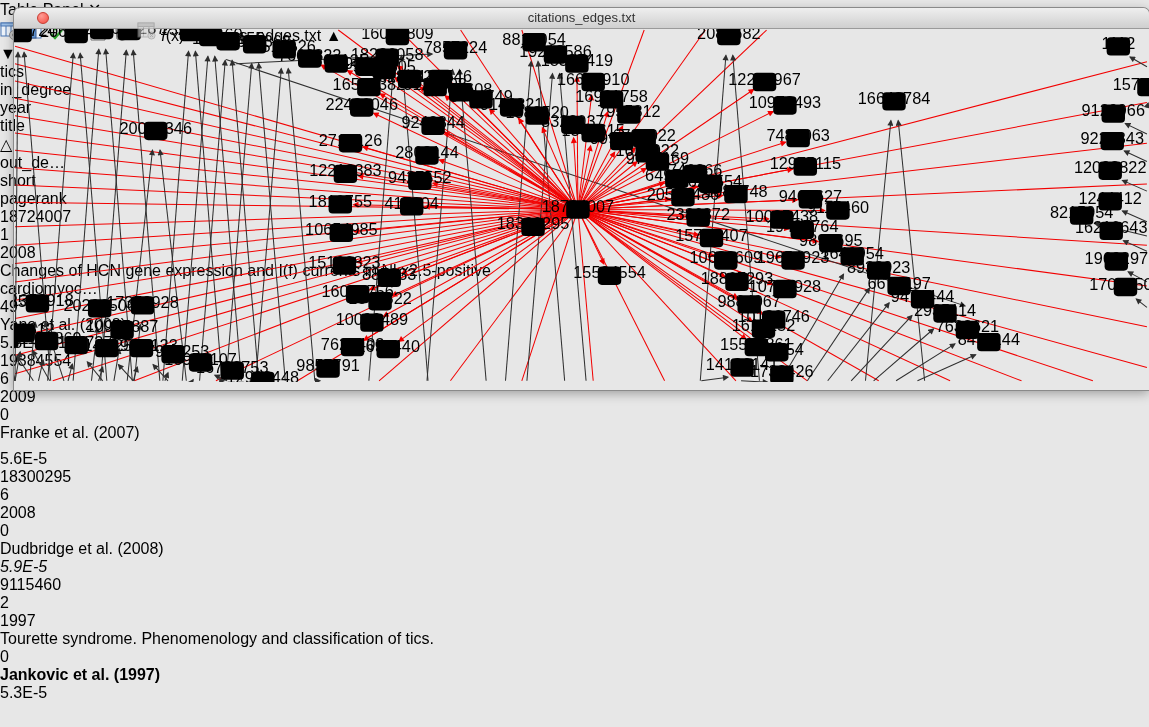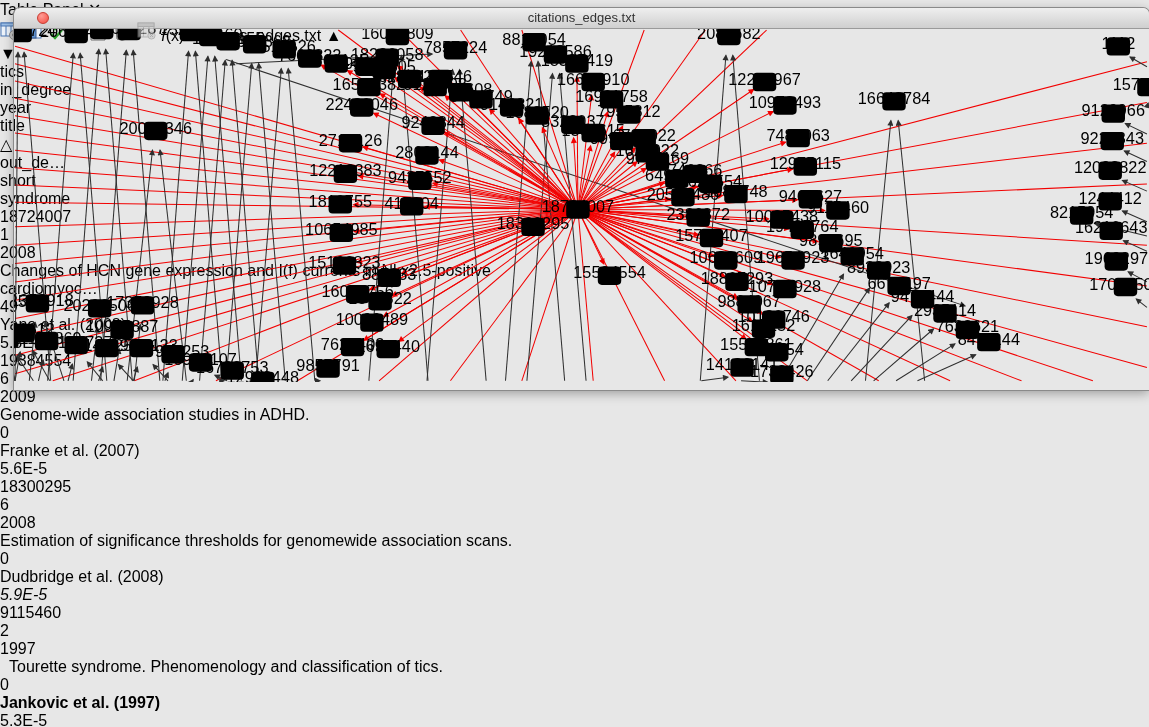--- a/index.html
+++ b/index.html
@@ -814,56 +814,54 @@
     </div>
 
     <div class="twrap">
       <div class="thead" id="thead">
           <div class="th thn" style="width: 88px; flex: 0 0 88px;">tics</div>
           <div class="th" style="width: 67px; flex: 0 0 67px;">in_degree</div>
           <div class="th" style="width: 75px; flex: 0 0 75px;">year</div>
           <div class="th" style="width: 520px; flex: 0 0 520px;">title</div>
           <div class="th" style="width: 66px; flex: 0 0 66px;">△ out_de…</div>
           <div class="th" style="width: 170px; flex: 0 0 170px;">short</div>
-          <div class="th" style="width: 95px; flex: 0 0 95px;">syndrome</div>
+          <div class="th" style="width: 95px; flex: 0 0 95px;">pagerank</div>
           <div class="th thf"></div>
         </div>
       <div class="tbody" id="tbody">
           <div class="tr">
             <div class="td" style="width: 88px; flex: 0 0 88px;">18724007</div>
             <div class="td" style="width: 67px; flex: 0 0 67px;">1</div>
             <div class="td" style="width: 75px; flex: 0 0 75px;">2008</div>
             <div class="td" style="width: 520px; flex: 0 0 520px;">Changes of HCN gene expression and I(f) currents in Nkx2.5-positive cardiomyoc…</div>
             <div class="td" style="width: 66px; flex: 0 0 66px;">49</div>
             <div class="td" style="width: 170px; flex: 0 0 170px;">Yano et al. (2008)</div>
             <div class="td" style="width: 95px; flex: 0 0 95px;">5.3E-5</div>
           </div>
           <div class="tr">
             <div class="td" style="width: 88px; flex: 0 0 88px;">19384554</div>
             <div class="td" style="width: 67px; flex: 0 0 67px;">6</div>
             <div class="td" style="width: 75px; flex: 0 0 75px;">2009</div>
-            <div class="td" style="width: 520px; flex: 0 0 520px;">Genome-wide association studies in ADHD.</div>
             <div class="td" style="width: 66px; flex: 0 0 66px;">0</div>
             <div class="td" style="width: 170px; flex: 0 0 170px;">Franke et al. (2007)</div>
-            <div class="td" style="width: 95px; flex: 0 0 95px;">5.6E-5</div>
+            <div class="td" style="width: 95px; flex: 0 0 95px; margin-top: 8px;">5.6E-5</div>
           </div>
           <div class="tr">
             <div class="td" style="width: 88px; flex: 0 0 88px;">18300295</div>
             <div class="td" style="width: 67px; flex: 0 0 67px;">6</div>
             <div class="td" style="width: 75px; flex: 0 0 75px;">2008</div>
-            <div class="td" style="width: 520px; flex: 0 0 520px;">Estimation of significance thresholds for genomewide association scans.</div>
             <div class="td" style="width: 66px; flex: 0 0 66px;">0</div>
             <div class="td" style="width: 170px; flex: 0 0 170px;">Dudbridge et al. (2008)</div>
             <div class="td" style="width: 95px; flex: 0 0 95px; font-style: italic;">5.9E-5</div>
           </div>
           <div class="tr">
             <div class="td" style="width: 88px; flex: 0 0 88px;">9115460</div>
             <div class="td" style="width: 67px; flex: 0 0 67px;">2</div>
             <div class="td" style="width: 75px; flex: 0 0 75px;">1997</div>
-            <div class="td" style="width: 520px; flex: 0 0 520px; padding-left: 9px;">Tourette syndrome. Phenomenology and classification of tics.</div>
+            <div class="td" style="width: 520px; flex: 0 0 520px;">Tourette syndrome. Phenomenology and classification of tics.</div>
             <div class="td" style="width: 66px; flex: 0 0 66px;">0</div>
             <div class="td" style="width: 170px; flex: 0 0 170px; font-weight: bold;">Jankovic et al. (1997)</div>
             <div class="td" style="width: 95px; flex: 0 0 95px;">5.3E-5</div>
           </div>
         </div>
       <div class="vscroll">
           <div class="thumb"></div>
         </div>
     </div>
 

